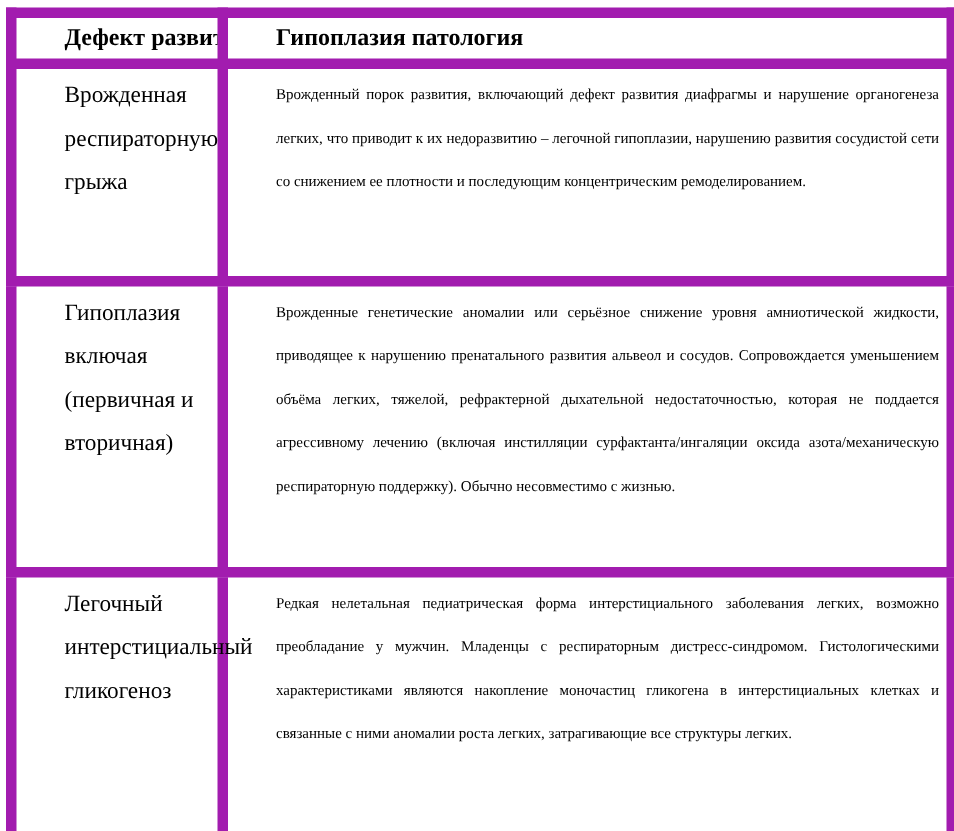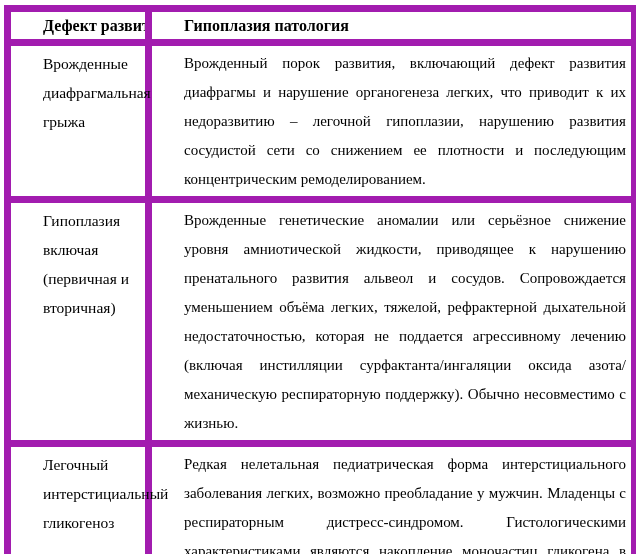--- a/index.html
+++ b/index.html
@@ -45,21 +45,21 @@
     white-space: nowrap;
     overflow: hidden;
   }
   td.defect-cell {
     font-size: 15.5px;
     line-height: 29px;
     text-align: left;
     padding: 3px 4px 2px 6px;
   }
   td.pathology-cell {
-    font-size: 15px;
+    font-size: 10px;
     line-height: 29px;
     text-align: justify;
     padding: 3px 5px 2px 6px;
   }
   td.pathology-cell.r1 { height: 145px; }
   td.pathology-cell.r2 { height: 194px; }
   td.pathology-cell.r3 { height: 177px; }
 </style>
 </head>
 <body>
@@ -71,21 +71,21 @@
       <col class="col-pathology">
     </colgroup>
     <thead>
       <tr>
         <th class="header-cell">Дефект развития</th>
         <th class="header-cell">Гипоплазия патология</th>
       </tr>
     </thead>
     <tbody>
       <tr>
-        <td class="defect-cell">Врожденные диафрагмальная грыжа</td>
+        <td class="defect-cell">Врожденная респираторную грыжа</td>
         <td class="pathology-cell r1">Врожденный порок развития, включающий дефект развития диафрагмы и нарушение органогенеза легких, что приводит к их недоразвитию – легочной гипоплазии, нарушению развития сосудистой сети со снижением ее плотности и последующим концентрическим ремоделированием.</td>
       </tr>
       <tr>
         <td class="defect-cell">Гипоплазия включая (первичная и вторичная)</td>
         <td class="pathology-cell r2">Врожденные генетические аномалии или серьёзное снижение уровня амниотической жидкости, приводящее к нарушению пренатального развития альвеол и сосудов. Сопровождается уменьшением объёма легких, тяжелой, рефрактерной дыхательной недостаточностью, которая не поддается агрессивному лечению (включая инстилляции сурфактанта/ингаляции оксида азота/механическую респираторную поддержку). Обычно несовместимо с жизнью.</td>
       </tr>
       <tr>
         <td class="defect-cell">Легочный интерстициальный гликогеноз</td>
         <td class="pathology-cell r3">Редкая нелетальная педиатрическая форма интерстициального заболевания легких, возможно преобладание у мужчин. Младенцы с респираторным дистресс-синдромом. Гистологическими характеристиками являются накопление моночастиц гликогена в интерстициальных клетках и связанные с ними аномалии роста легких, затрагивающие все структуры легких.</td>
       </tr>

